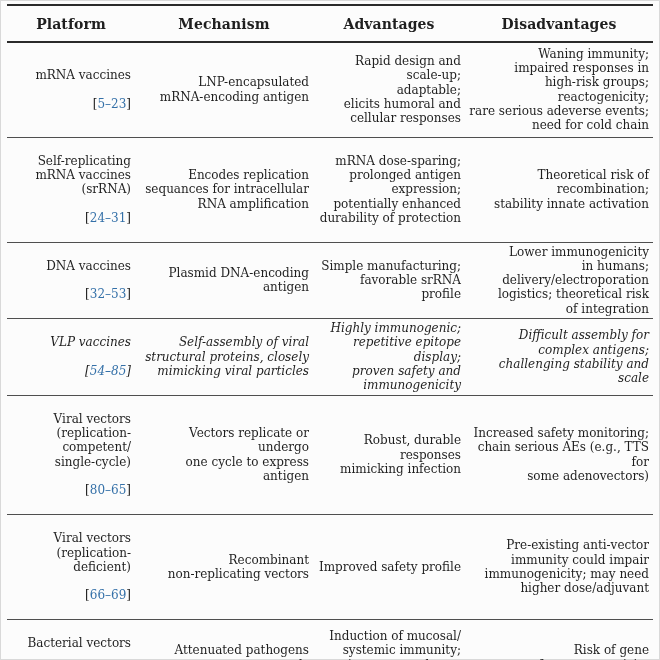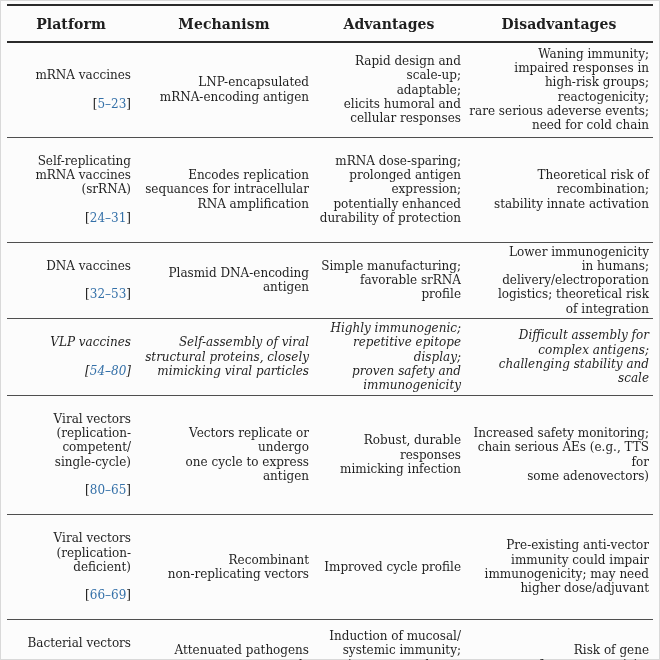--- a/index.html
+++ b/index.html
@@ -141,21 +141,21 @@
         <td class="cell">Lower immunogenicity
 in humans;
 delivery/electroporation
 logistics; theoretical risk
 of integration</td>
       </tr>
 
       <tr>
         <td class="cell">
           <span class="pname">VLP vaccines</span>
-          <span class="cite"><span>[</span><span class="citenum">54–80</span><span>]</span></span>
+          <span class="cite"><span>[</span><span class="citenum">54–85</span><span>]</span></span>
         </td>
         <td class="cell">Self-assembly of viral
 structural proteins, closely
 mimicking viral particles</td>
         <td class="cell">Highly immunogenic;
 repetitive epitope display;
 proven safety and
 immunogenicity</td>
         <td class="cell">Difficult assembly for
 complex antigens;
@@ -181,21 +181,21 @@
 
       <tr>
         <td class="cell">
           <span class="pname">Viral vectors
 (replication-
 deficient)</span>
           <span class="cite"><span>[</span><span class="citenum">66–69</span><span>]</span></span>
         </td>
         <td class="cell">Recombinant
 non-replicating vectors</td>
-        <td class="cell">Improved cycle profile</td>
+        <td class="cell">Improved safety profile</td>
         <td class="cell">Pre-existing anti-vector
 immunity could impair
 immunogenicity; may need
 higher dose/adjuvant</td>
       </tr>
 
       <tr>
         <td class="cell">
           <span class="pname">Bacterial vectors</span>
           <span class="cite"><span>[</span><span class="citenum">70–75</span><span>]</span></span>

